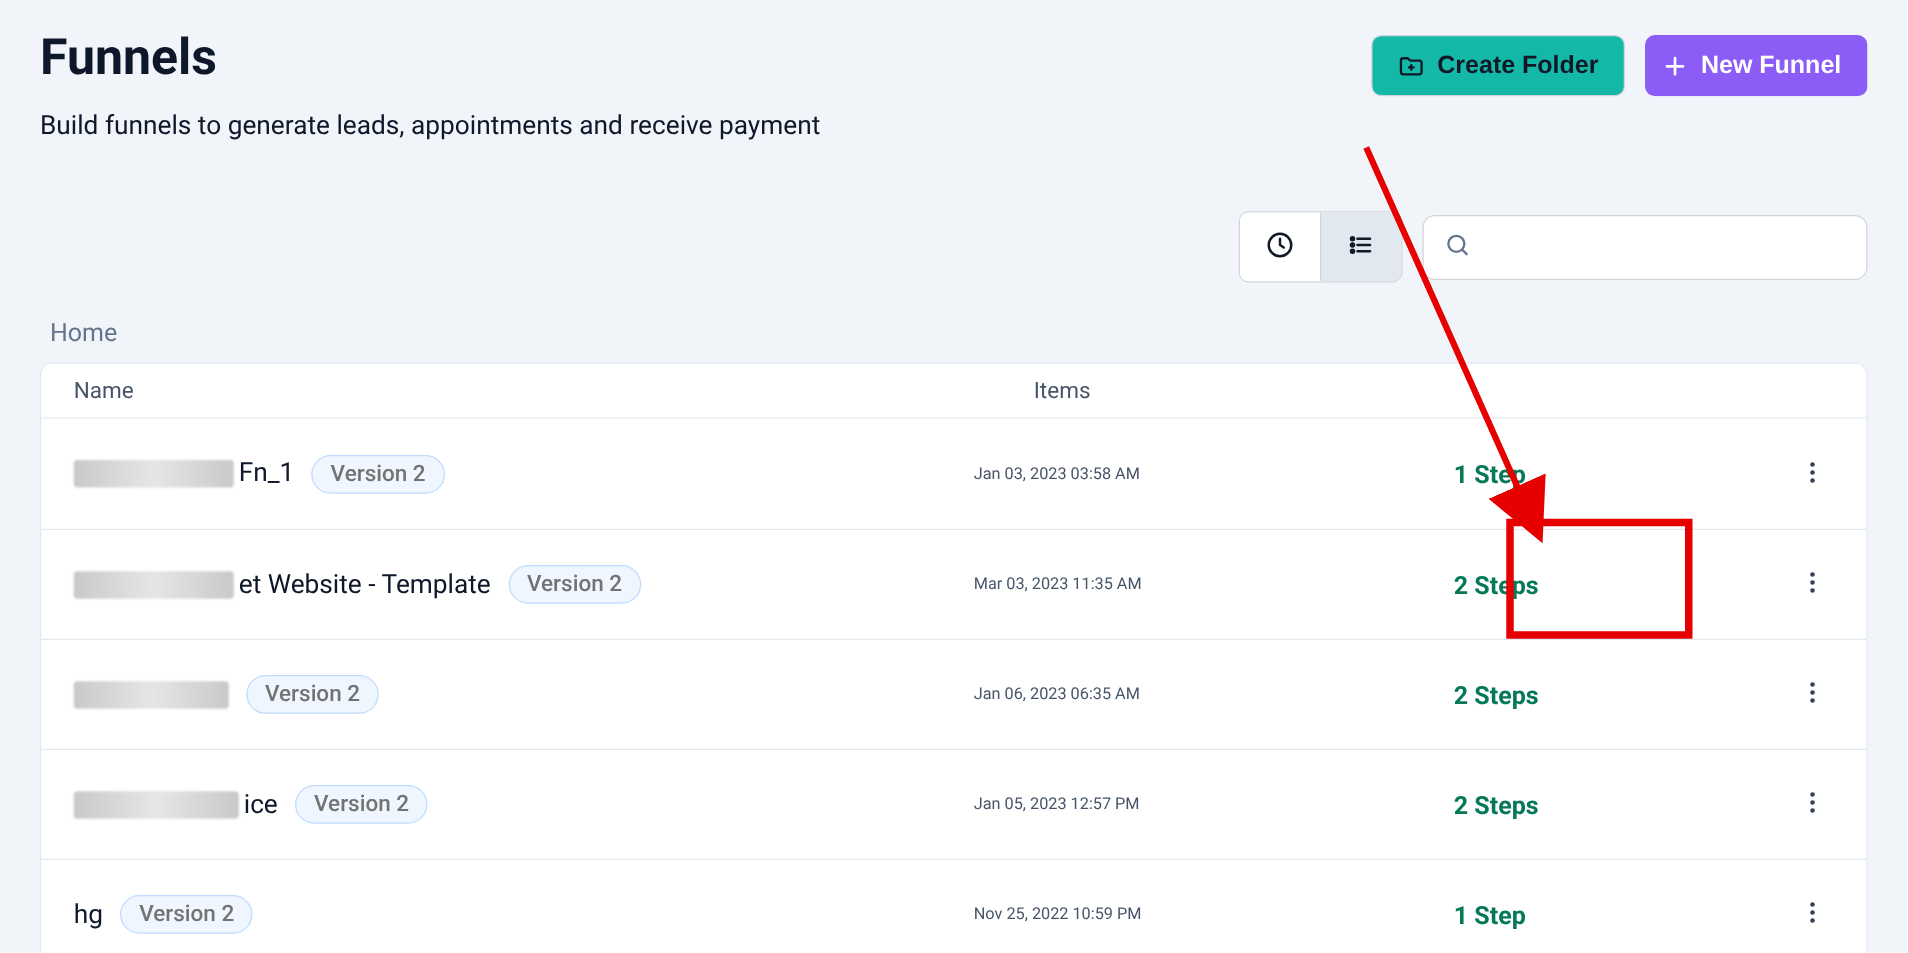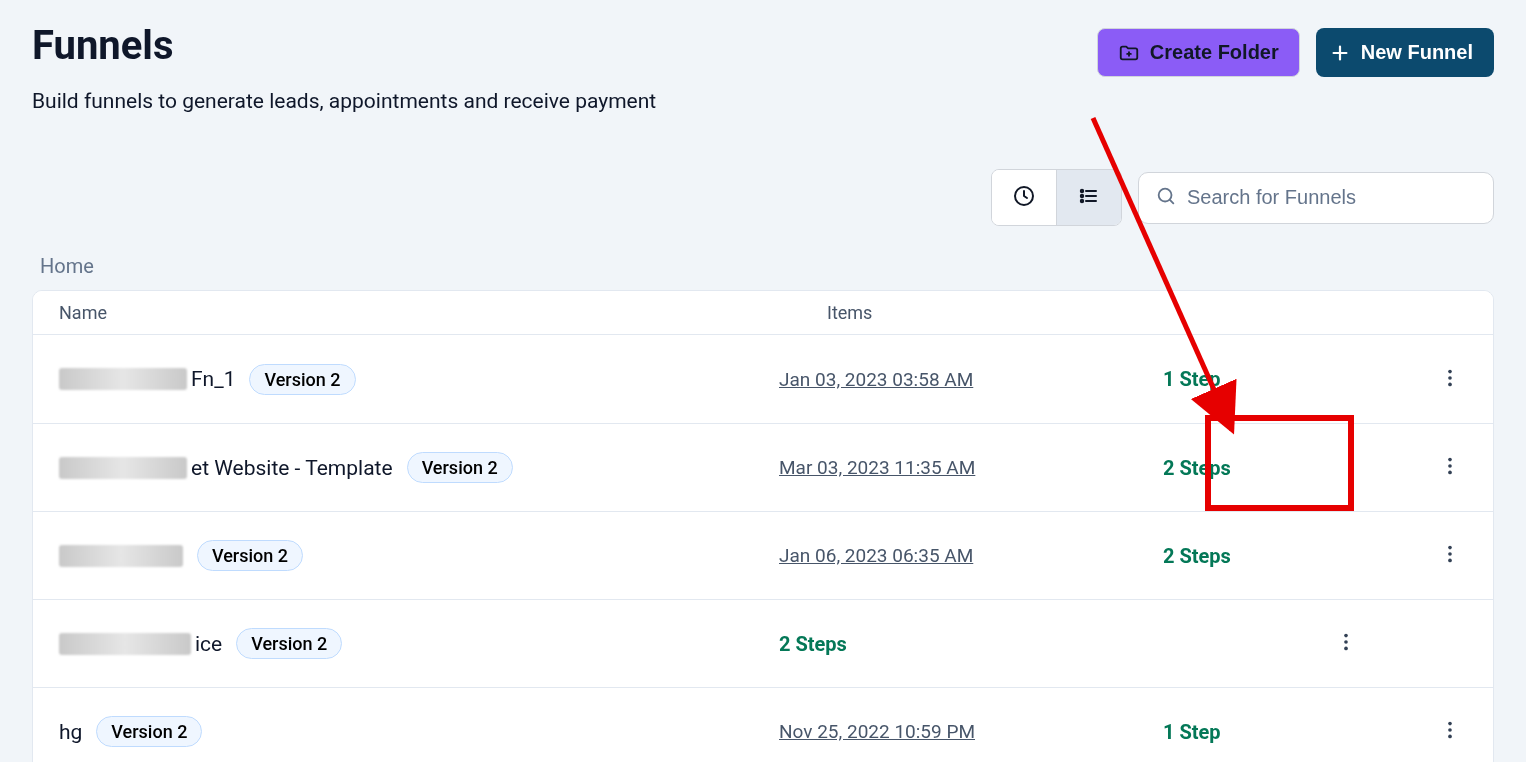--- a/index.html
+++ b/index.html
@@ -15,22 +15,22 @@
   .header-row { display: flex; align-items: flex-start; justify-content: space-between; }
   .title-block h1 { font-size: 40px; font-weight: 700; color: #0f172a; margin-bottom: 20px; }
   .title-block p { font-size: 21px; color: #0f172a; }
   .actions { display: flex; gap: 16px; padding-top: 6px; }
   .btn {
     display: inline-flex; align-items: center; gap: 10px;
     border-radius: 8px; padding: 12px 20px; font-size: 20px; font-weight: 600;
     cursor: pointer; border: 1px solid transparent;
     white-space: nowrap;
   }
-  .btn-outline { background: #8b5cf6; color: #111827; border-color: #d1d5db; }
-  .btn-primary { background: #0c4a6e; color: #fff; padding-left: 12px; }
+  .btn-outline { background: #14b8a6; color: #111827; border-color: #d1d5db; }
+  .btn-primary { background: #8b5cf6; color: #fff; padding-left: 12px; }
   .icon20 { width: 22px; height: 22px; display: inline-flex; }
   .toolbar-row {
     margin-top: 56px;
     display: flex; align-items: center; justify-content: flex-end; gap: 16px;
   }
   .view-toggle {
     display: inline-flex; border: 1px solid #d1d5db; border-radius: 8px; overflow: hidden; background:#fff;
   }
   .view-toggle button {
     background: #fff; border: none; padding: 14px 20px; cursor: pointer; display:flex; align-items:center;
@@ -57,24 +57,24 @@
   .thead { height: 44px; color: #475569; font-size: 18px; border-bottom: 1px solid #e2e8f0; background:#fff; }
   .trow { height: 88px; border-top: 1px solid #e2e8f0; background:#fff;gap:24px; }
   .trow:first-of-type { border-top: none; }
   .name-cell { display: flex; align-items: center; gap: 14px; font-size: 21px; color:#0f172a; }
   .blur {
     display:inline-block; background: linear-gradient(90deg,#c9c9c9,#e6e6e6,#c9c9c9); color:transparent;
     border-radius:3px; filter: blur(1px);
     height: 22px;
   }
   .badge {
-    display:inline-flex; align-items:center; color:#000000; background:#eff6ff; border:1px solid #bfdbfe;
+    display:inline-flex; align-items:center; color:#737373; background:#eff6ff; border:1px solid #bfdbfe;
     border-radius: 9999px; padding: 4px 14px; font-size: 18px; font-weight:500;text-align:right;
   }
-  .updated { font-size: 19px; color:#475569;text-decoration:underline; }
+  .updated { font-size: 13px; color:#475569; }
   .items { font-size: 20px; color:#047857; font-weight:700; }
   .menu-cell { display:flex; justify-content:flex-end; }
   .more { background:none; border:none; cursor:pointer; padding:6px; }
   .more svg { color:#334155; }
   .annot-overlay {
     position:absolute; left:0; top:0; width:1526px; height:762px; pointer-events:none;
   }
 </style>
 </head>
 <body>
@@ -128,21 +128,20 @@
         </span>
       </button>
     </div>
     <div class="search">
       <span>
         <svg viewBox="0 0 24 24" width="22" height="22" fill="none" stroke="#64748b" stroke-width="2" stroke-linecap="round">
             <circle cx="11" cy="11" r="7"></circle>
             <path d="m20 20-3.5-3.5"></path>
           </svg>
       </span>
-      <input type="text" placeholder="Search for Funnels" style="">
     </div>
   </div>
 
   <div class="breadcrumb">Home</div>
 
   <div class="table-wrap">
     <div class="thead">
       <div>Name</div>
       <div>Items</div>
       <div></div>
@@ -194,20 +193,21 @@
                 <circle cx="12" cy="19" r="2" fill="#334155"></circle>
               </svg></button>
           </div>
         </div>
         <div class="trow">
           <div class="name-cell">
             <span class="blur" style="width: 132px;"></span>
             <span style="margin-left: -10px;">ice</span>
             <span class="badge">Version 2</span>
           </div>
+          <div class="updated">Jan 05, 2023 12:57 PM</div>
           <div class="items">2 Steps</div>
           <div class="menu-cell">
             <button class="more"><svg viewBox="0 0 24 24" width="22" height="22">
                 <circle cx="12" cy="5" r="2" fill="#334155"></circle>
                 <circle cx="12" cy="12" r="2" fill="#334155"></circle>
                 <circle cx="12" cy="19" r="2" fill="#334155"></circle>
               </svg></button>
           </div>
         </div>
         <div class="trow">

